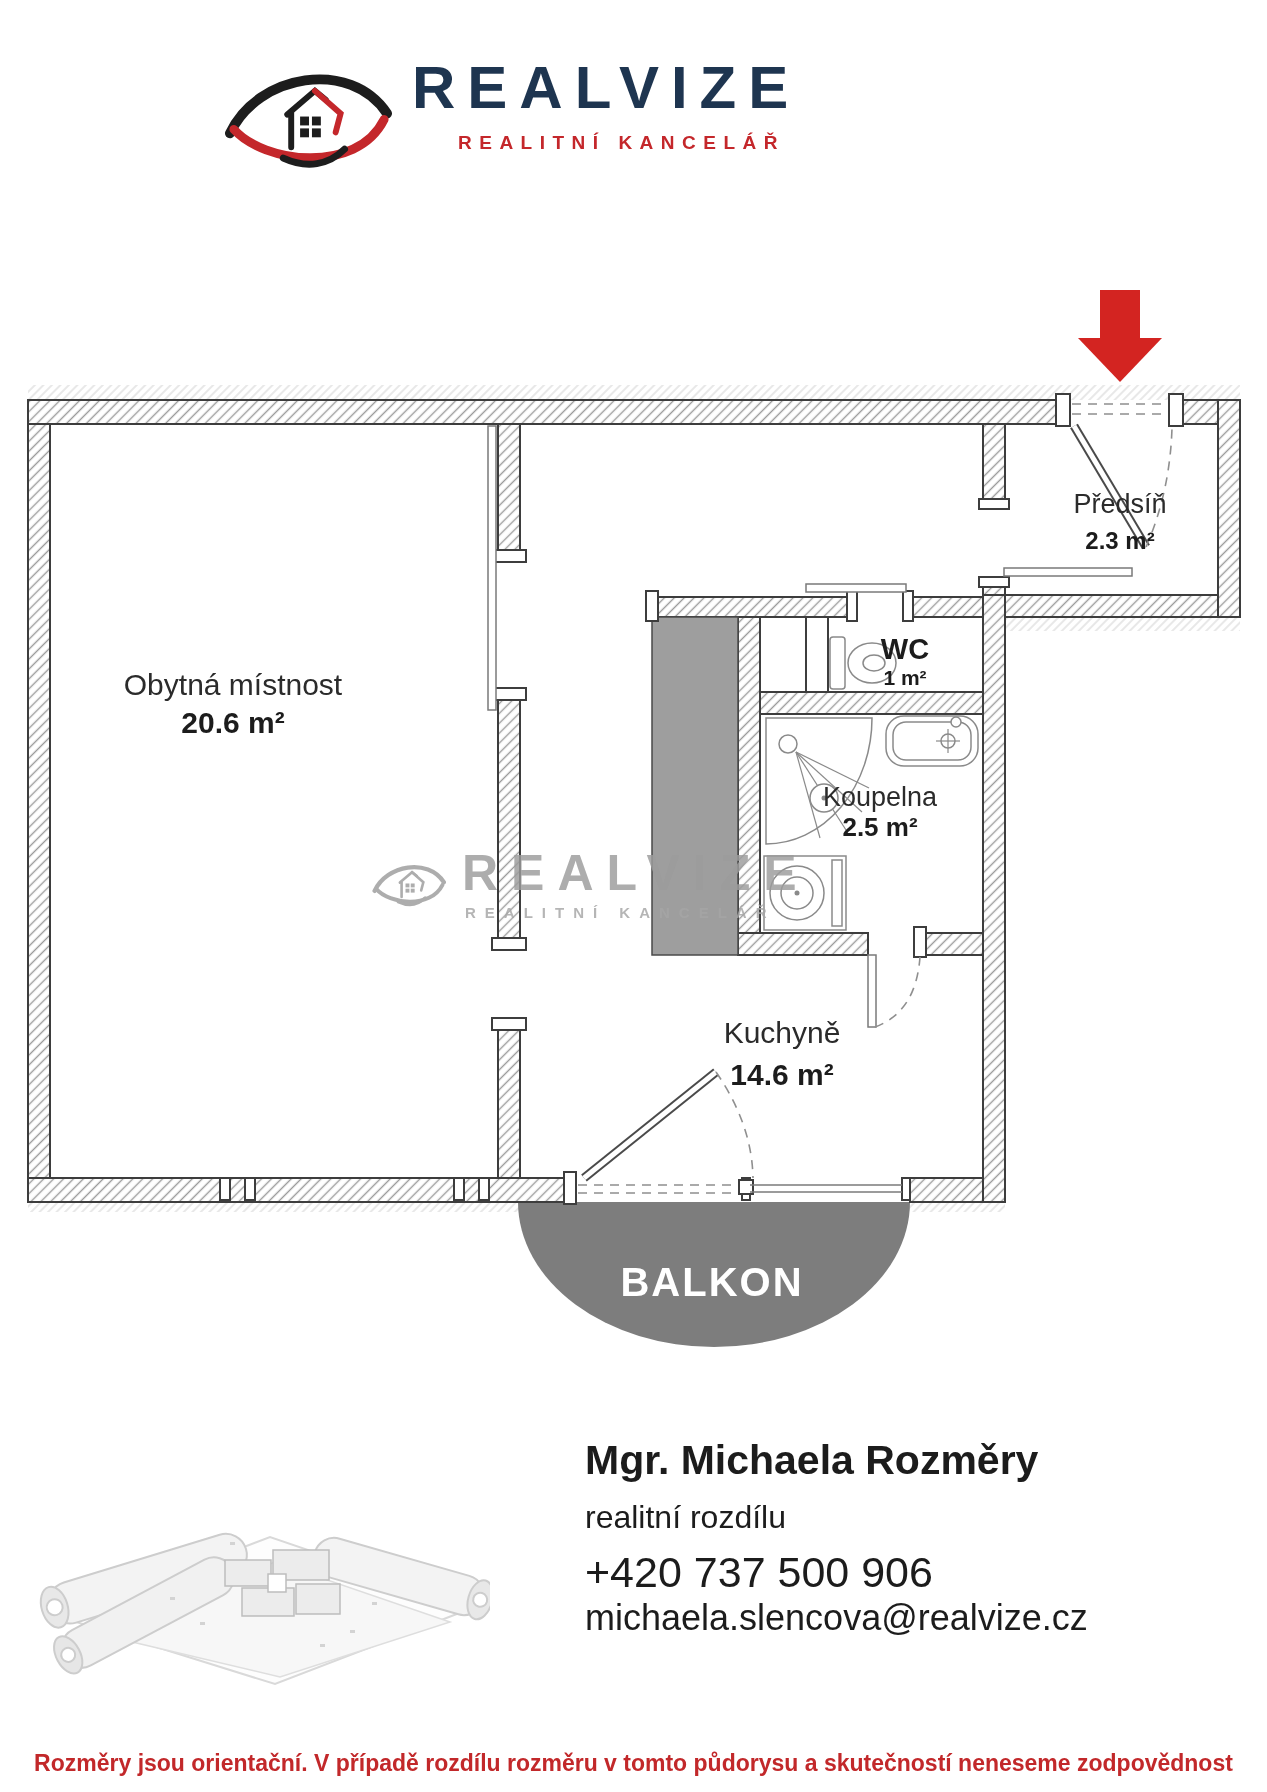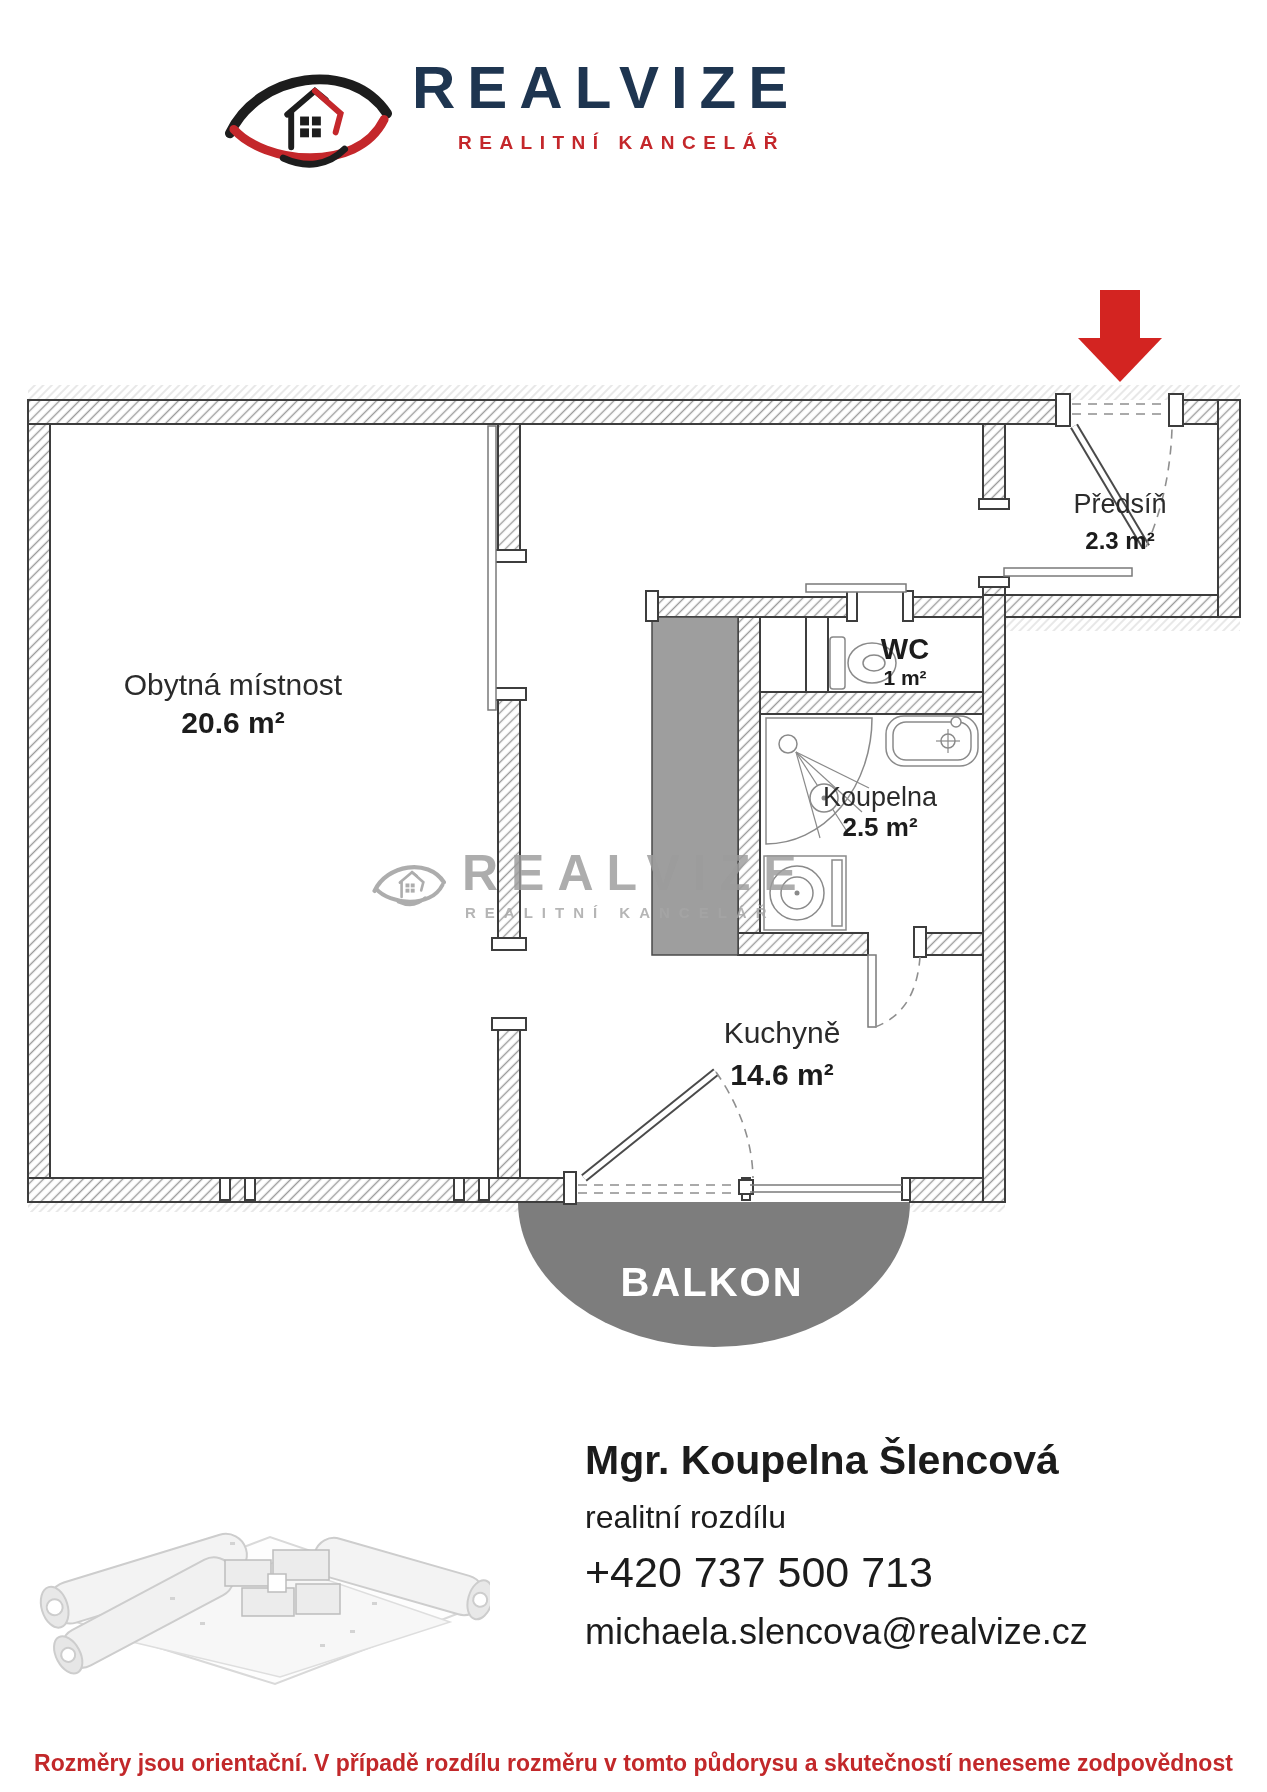--- a/index.html
+++ b/index.html
@@ -34,21 +34,21 @@
   .watermark{position:absolute;left:372px;top:848px;display:flex;align-items:center;gap:16px;
              opacity:.82;pointer-events:none;}
   .wm-name{font-size:50px;font-weight:600;letter-spacing:13px;color:#9c9c9c;line-height:1;}
   .wm-tag{font-size:15px;font-weight:700;letter-spacing:9px;color:#a6a6a6;margin-top:6px;margin-left:3px;}
 
   
   .agent{position:absolute;left:585px;top:1436px;color:#1c1c1c;}
   .agent-name{font-size:41px;font-weight:700;line-height:1.2;}
   .agent-role{font-size:32px;margin-top:14px;}
   .agent-phone{font-size:43px;margin-top:12px;}
-  .agent-email{font-size:36px;margin-top:14px;}
+  .agent-email{font-size:36px;}
 
   
   .disclaimer{position:absolute;left:0;right:0;top:1750px;text-align:center;
               font-size:23px;font-weight:700;color:#c2282a;}
 </style>
 </head>
 <body>
 
 <div class="abs" style="left:0;top:0;width:1267px;height:210px;">
   <svg class="abs" style="left:224px;top:58px;" width="168" height="124" viewBox="0 0 170 125">
@@ -265,19 +265,19 @@
     <rect x="180" y="230" width="5" height="3"></rect>
       <rect x="330" y="238" width="5" height="3"></rect>
     <rect x="300" y="252" width="5" height="3"></rect>
       <rect x="210" y="150" width="5" height="3"></rect>
     <rect x="352" y="210" width="5" height="3"></rect>
       <rect x="150" y="205" width="5" height="3"></rect>
   </g>
 </svg>
 
 <div class="agent">
-  <div class="agent-name">Mgr. Koupelna Šlencová</div>
+  <div class="agent-name">Mgr. Michaela Rozměry</div>
   <div class="agent-role">realitní rozdílu</div>
-  <div class="agent-phone">+420 737 500 713</div>
+  <div class="agent-phone">+420 737 500 906</div>
   <div class="agent-email">michaela.slencova@realvize.cz</div>
 </div>
 
 <div class="disclaimer">Rozměry jsou orientační. V případě rozdílu rozměru v tomto půdorysu a skutečností neneseme zodpovědnost</div>
 
 </body></html>

